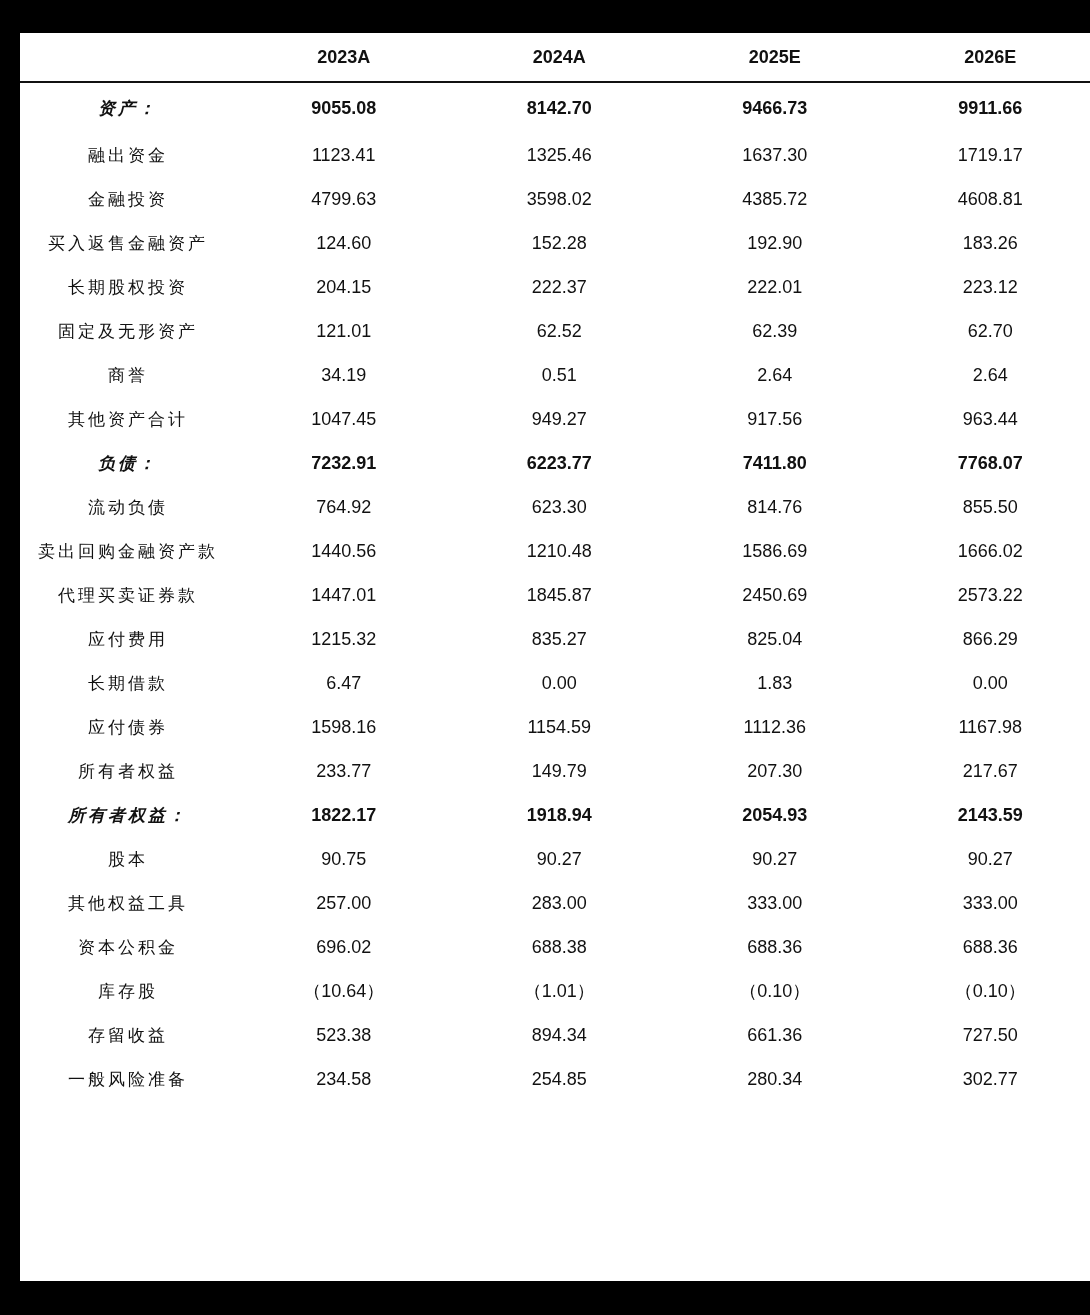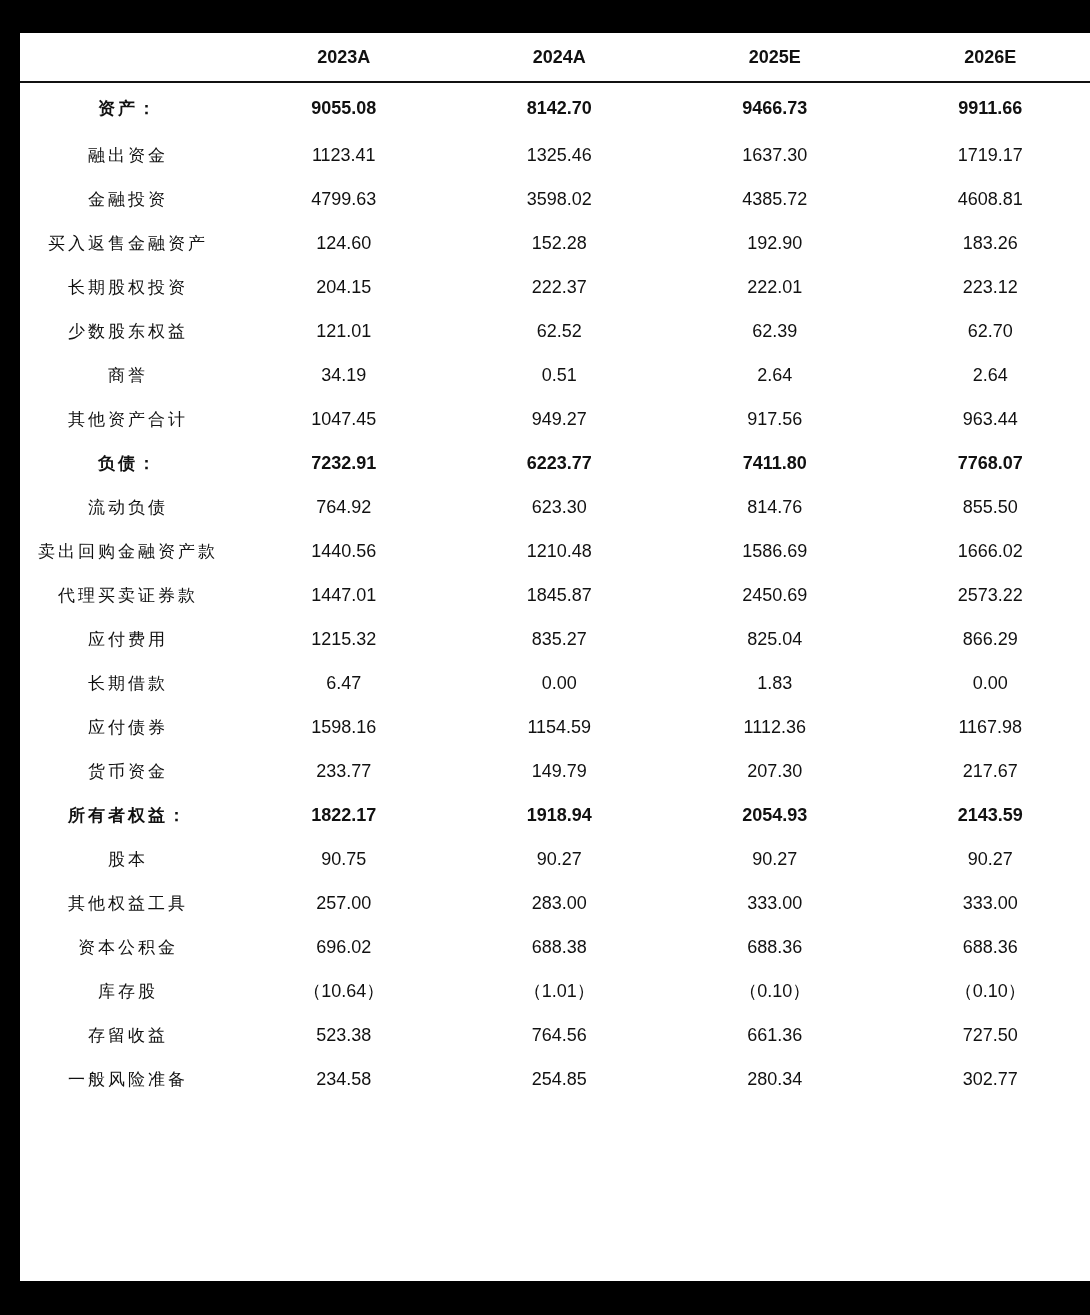--- a/index.html
+++ b/index.html
@@ -48,21 +48,21 @@
     padding: 0;
     white-space: nowrap;
   }
   tbody tr:first-child td { height: 50px; }
   td.label {
     font-family: "DejaVu Serif", "Liberation Serif", serif;
     font-size: 17px;
     letter-spacing: 3px;
   }
   tr.section td { font-weight: bold; }
-  tr.section td.label { font-family: "DejaVu Sans", "Liberation Sans", sans-serif; }
+  tr.section td.label { font-family: "DejaVu Sans", "Liberation Sans", sans-serif; font-style: italic; }
 </style>
 </head>
 <body>
 
 <div class="sheet">
   <table class="fin">
     <colgroup>
       <col class="c-label">
         <col class="c-val">
         <col class="c-val">
@@ -108,21 +108,21 @@
           <td>183.26</td>
         </tr>
         <tr>
           <td class="label">长期股权投资</td>
           <td>204.15</td>
           <td>222.37</td>
           <td>222.01</td>
           <td>223.12</td>
         </tr>
         <tr>
-          <td class="label">少数股东权益</td>
+          <td class="label">固定及无形资产</td>
           <td>121.01</td>
           <td>62.52</td>
           <td>62.39</td>
           <td>62.70</td>
         </tr>
         <tr>
           <td class="label">商誉</td>
           <td>34.19</td>
           <td>0.51</td>
           <td>2.64</td>
@@ -178,21 +178,21 @@
           <td>0.00</td>
         </tr>
         <tr>
           <td class="label">应付债券</td>
           <td>1598.16</td>
           <td>1154.59</td>
           <td>1112.36</td>
           <td>1167.98</td>
         </tr>
         <tr>
-          <td class="label">货币资金</td>
+          <td class="label">所有者权益</td>
           <td>233.77</td>
           <td>149.79</td>
           <td>207.30</td>
           <td>217.67</td>
         </tr>
         <tr class="section">
           <td class="label">所有者权益：</td>
           <td>1822.17</td>
           <td>1918.94</td>
           <td>2054.93</td>
@@ -222,21 +222,21 @@
         <tr>
           <td class="label">库存股</td>
           <td>（10.64）</td>
           <td>（1.01）</td>
           <td>（0.10）</td>
           <td>（0.10）</td>
         </tr>
         <tr>
           <td class="label">存留收益</td>
           <td>523.38</td>
-          <td>764.56</td>
+          <td>894.34</td>
           <td>661.36</td>
           <td>727.50</td>
         </tr>
         <tr>
           <td class="label">一般风险准备</td>
           <td>234.58</td>
           <td>254.85</td>
           <td>280.34</td>
           <td>302.77</td>
         </tr>

